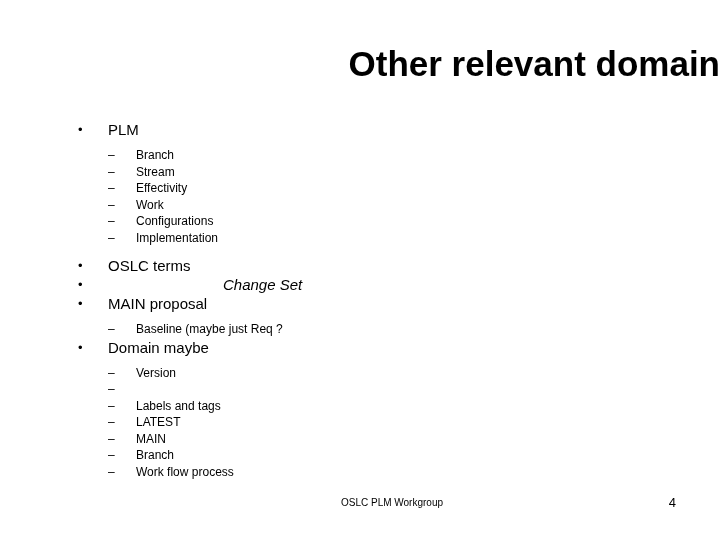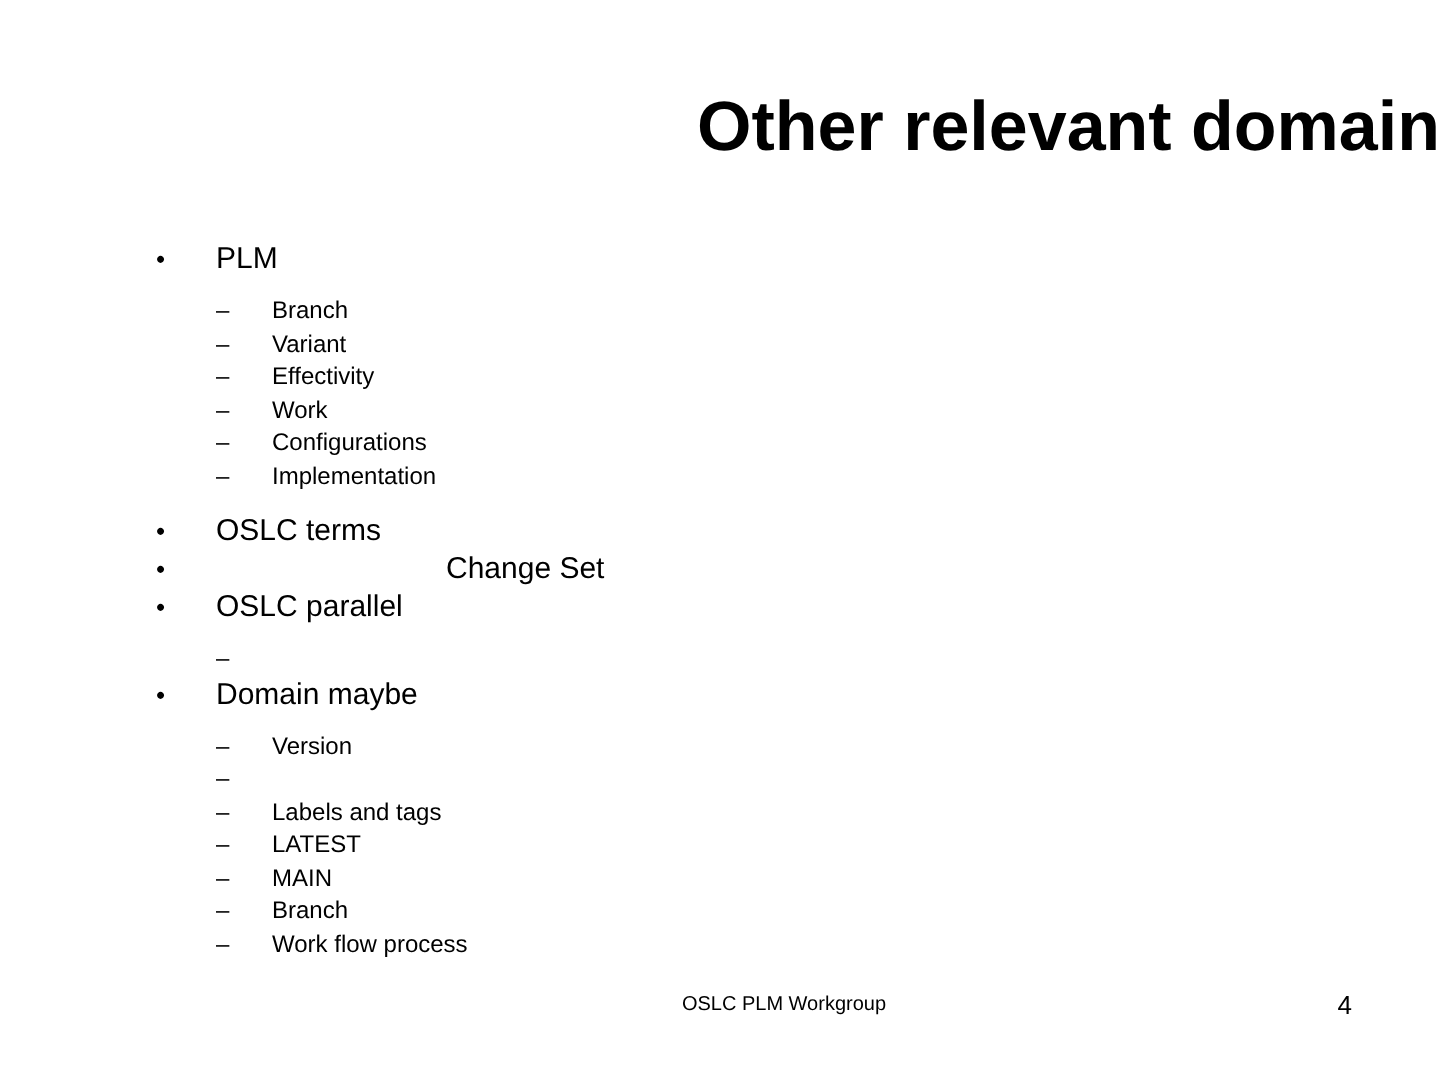--- a/index.html
+++ b/index.html
@@ -59,21 +59,21 @@
   }
   .lvl2 > .bullet {
     position: absolute;
     left: 72px;
     top: 0;
     font-size: 12px;
     line-height: 16.5px;
   }
   .gap-sm { height: 8px; }
   .gap-md { height: 10px; }
-  .indent-extra { padding-left: 115px; }
+  .indent-extra { padding-left: 115px; font-style: italic; }
   .footer-center {
     position: absolute;
     top: 495px;
     left: 0;
     width: 720px;
     text-align: center;
     font-size: 10px;
     line-height: 16px;
     margin-left: 32px;
   }
@@ -99,21 +99,21 @@
       <span class="bullet">•</span>
       <span>PLM</span>
     </div>
     <div class="gap-sm"></div>
     <div class="lvl2">
       <span class="bullet">–</span>
       <span>Branch</span>
     </div>
     <div class="lvl2">
       <span class="bullet">–</span>
-      <span>Variant</span>
+      <span>Stream</span>
     </div>
     <div class="lvl2">
       <span class="bullet">–</span>
       <span>Effectivity</span>
     </div>
     <div class="lvl2">
       <span class="bullet">–</span>
       <span>Work</span>
     </div>
     <div class="lvl2">
@@ -132,25 +132,26 @@
       <span>OSLC terms</span>
     </div>
 
     <div class="lvl1">
       <span class="bullet">•</span>
       <span class="indent-extra">Change Set</span>
     </div>
 
     <div class="lvl1">
       <span class="bullet">•</span>
-      <span>OSLC parallel</span>
+      <span>MAIN proposal</span>
     </div>
     <div class="gap-sm"></div>
     <div class="lvl2">
       <span class="bullet">–</span>
+      <span>Baseline (maybe just Req ?</span>
     </div>
 
     <div class="lvl1">
       <span class="bullet">•</span>
       <span>Domain maybe</span>
     </div>
     <div class="gap-sm"></div>
     <div class="lvl2">
       <span class="bullet">–</span>
       <span>Version</span>

